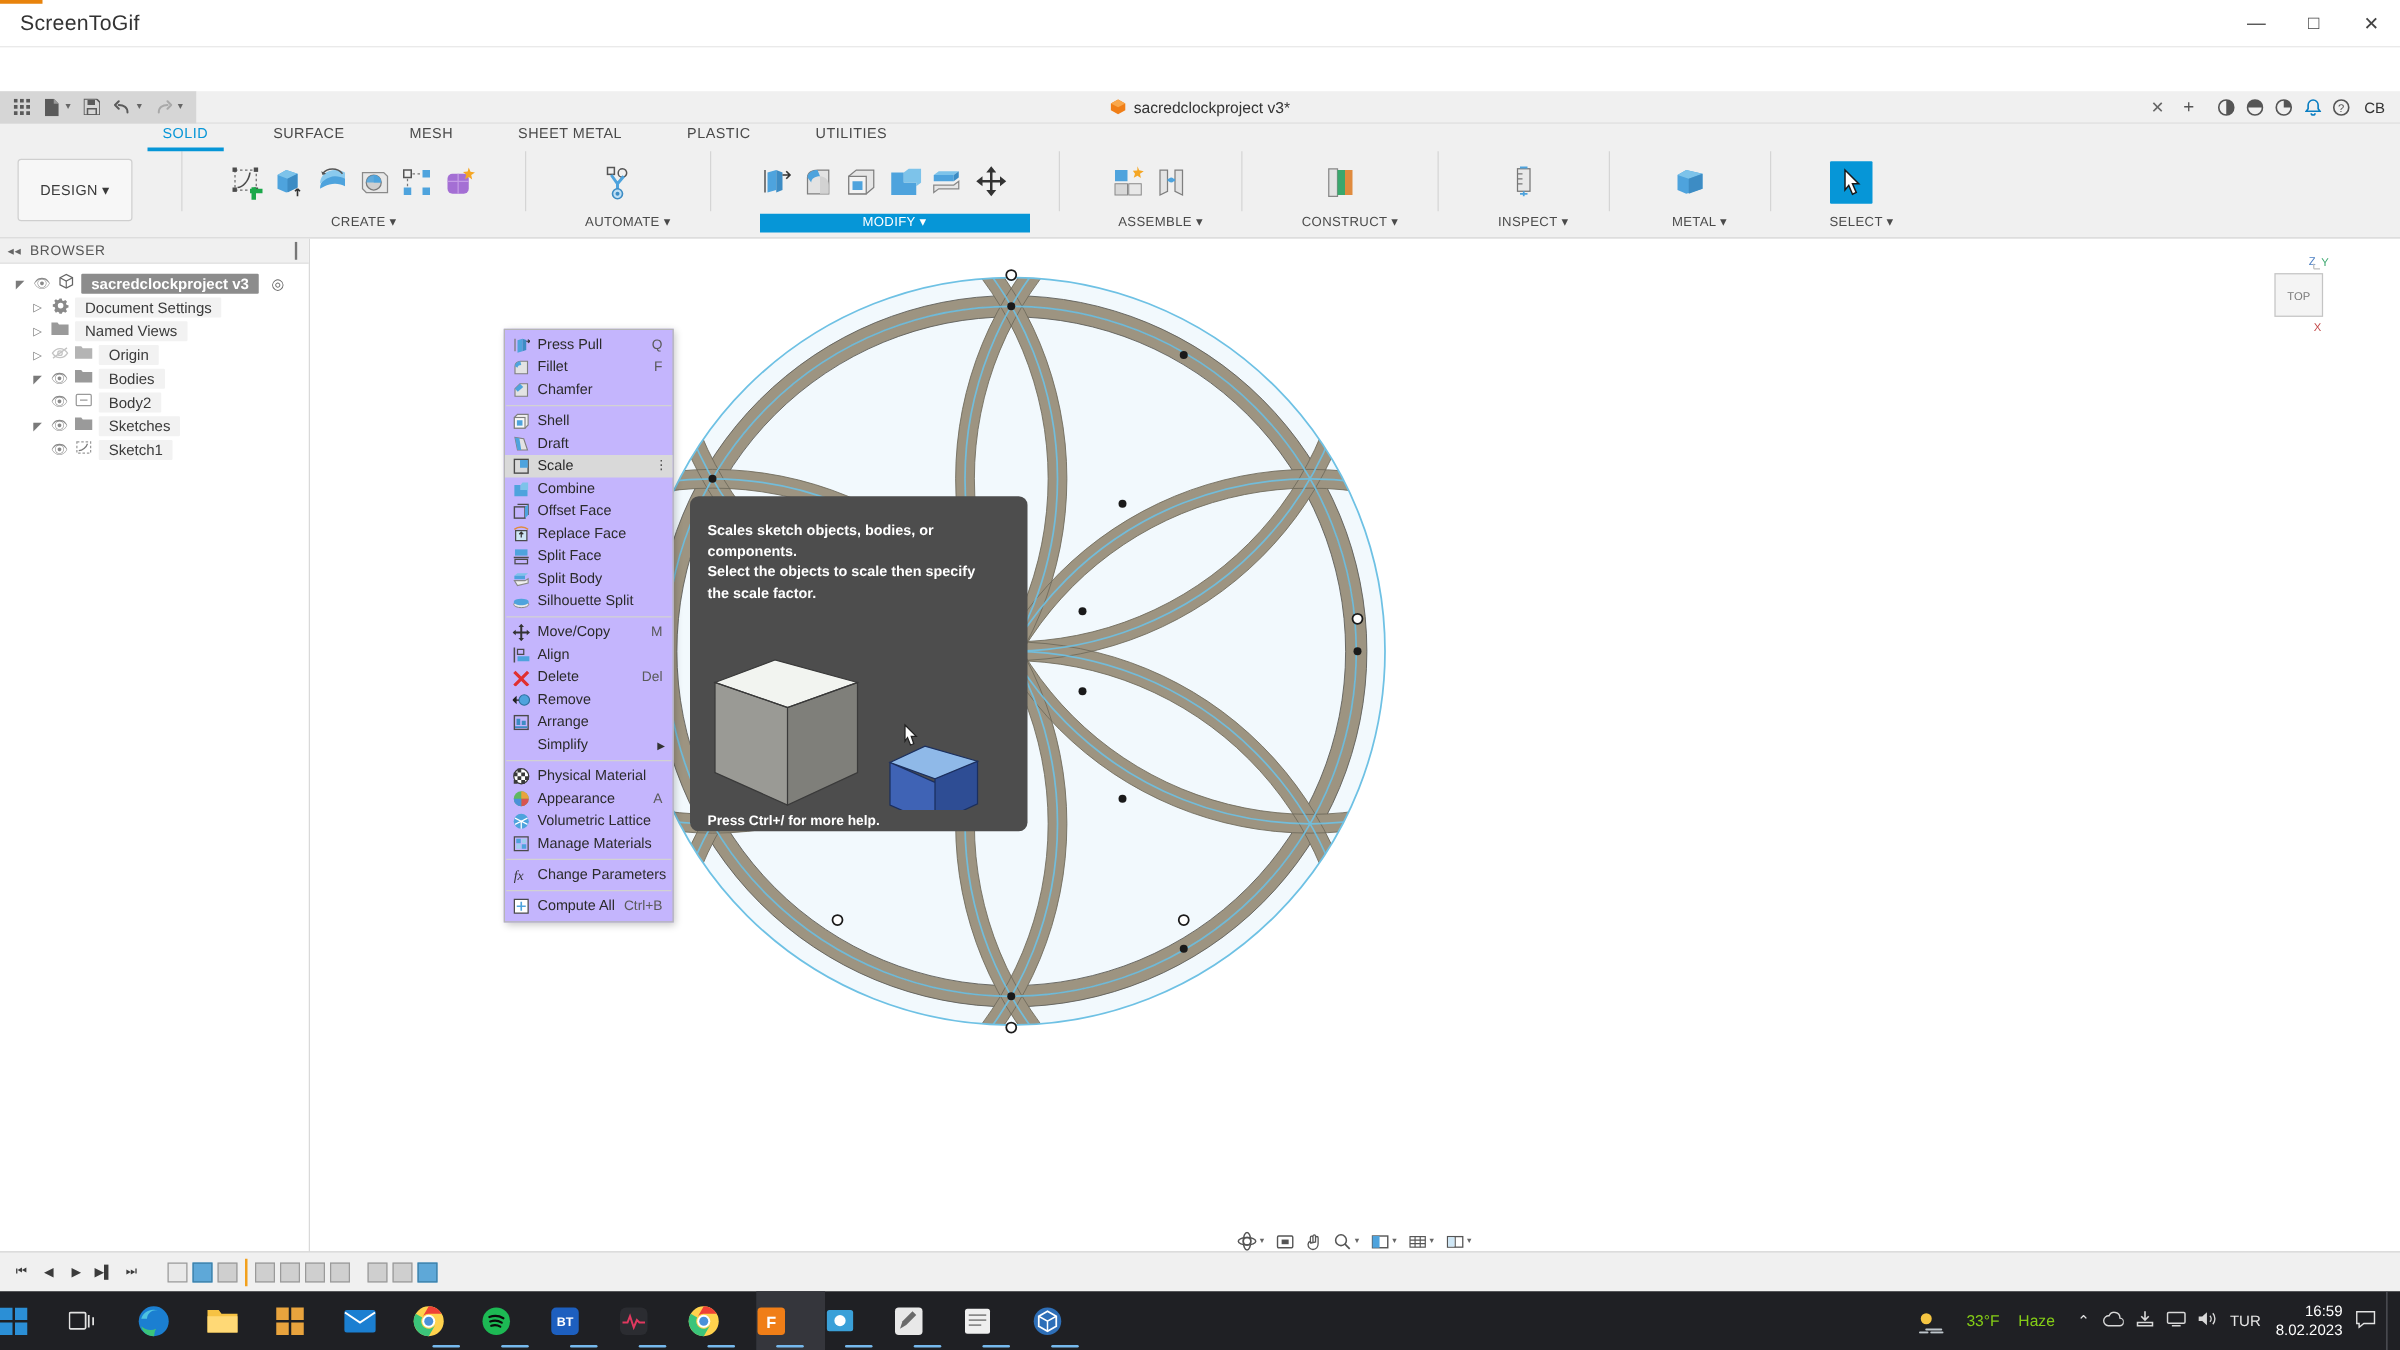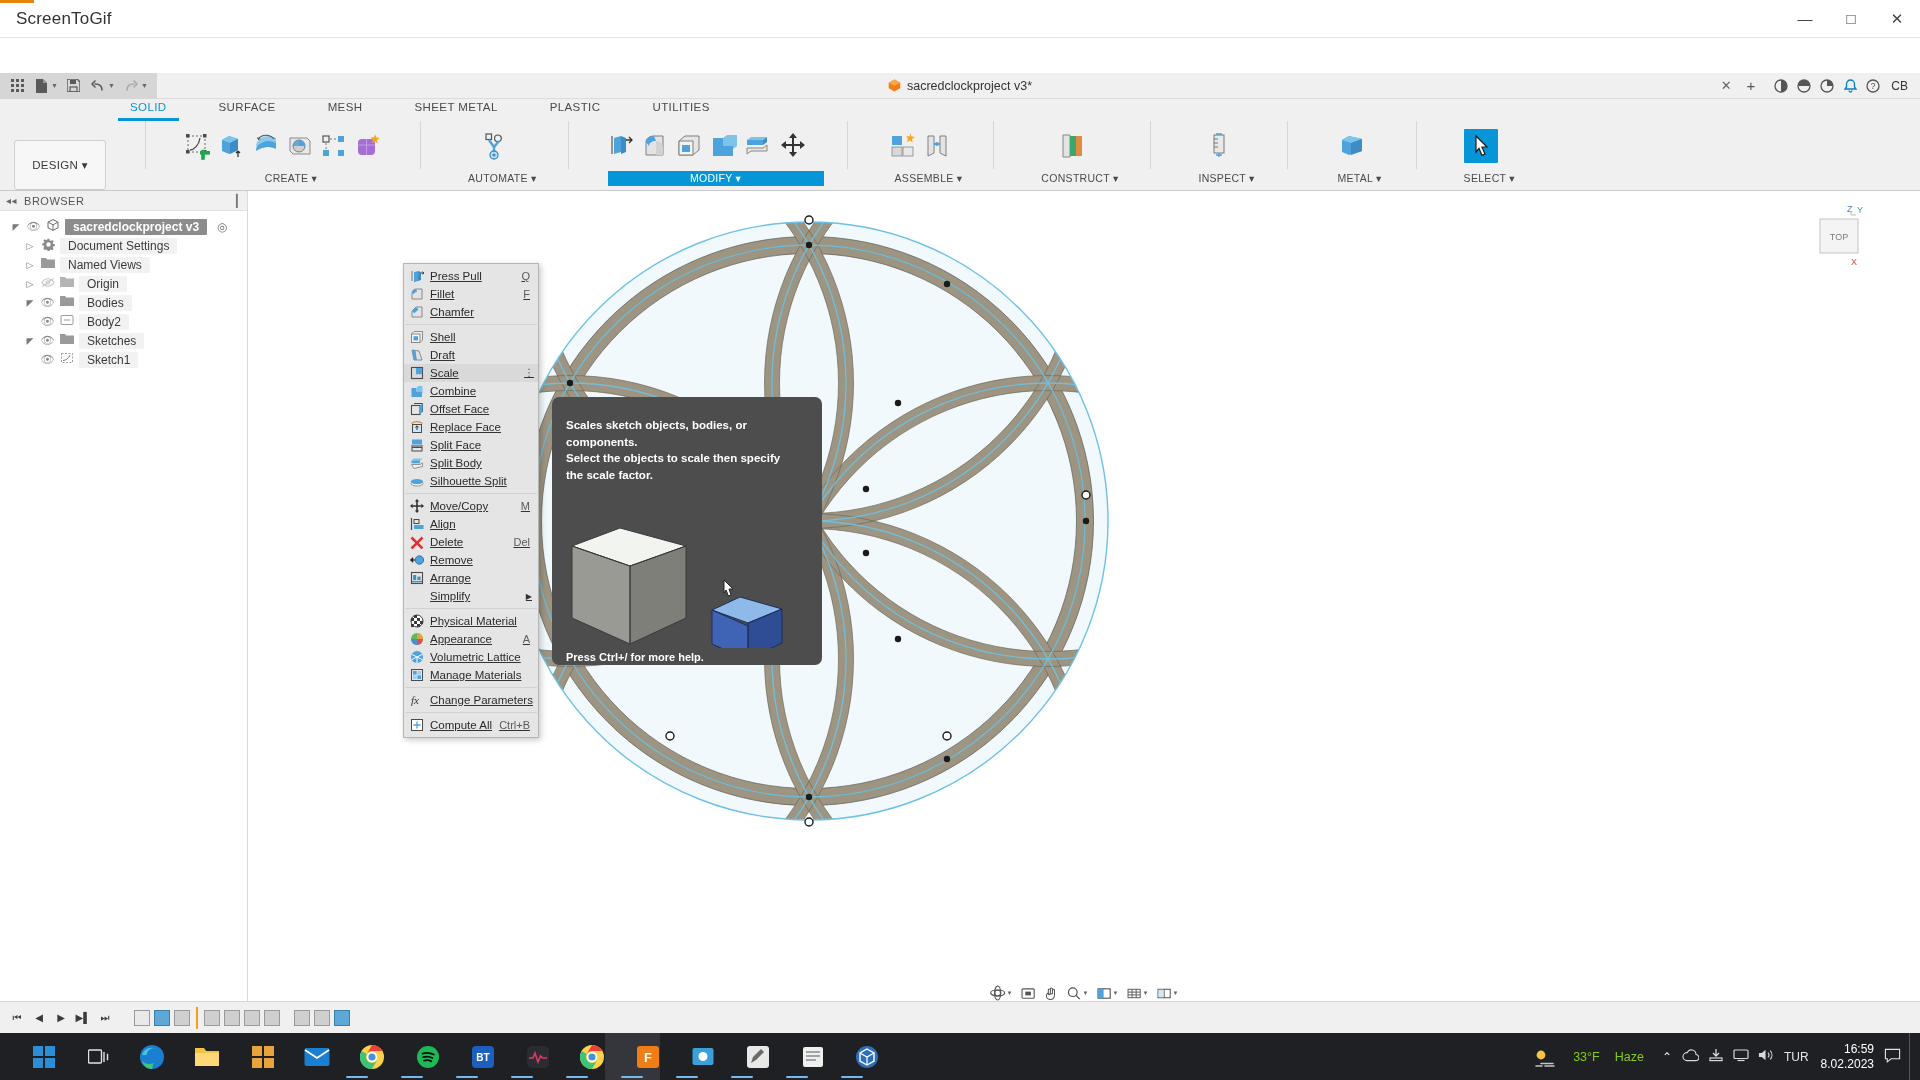--- a/index.html
+++ b/index.html
@@ -37,21 +37,21 @@
   #plus-tab { font-size:15px; color:#555; margin-right:14px; }
   #user-badge { font-size:12px; color:#333; padding:0 6px; }
 
   
   #ribbon { background:#f0f0f0; border-bottom:1px solid #c9c9c9; position:relative; flex:0 0 91px; }
   #ribbon-tabs { height:20px; display:flex; align-items:flex-end; padding-left:110px; gap:12px; }
   .rtab { font-size:11.5px; color:#4a4a4a; padding:0 20px; height:20px; line-height:17px;
      letter-spacing:.4px; position:relative; white-space:nowrap;}
   .rtab.active { color:#0696d7; }
   .rtab.active:after { content:""; position:absolute; left:8px; right:8px; bottom:-2px; height:3px; background:#0696d7; }
-  #ribbon-body { display:flex; align-items:flex-end; height:71px; padding-left:6px;gap:28px; }
+  #ribbon-body { display:flex; align-items:flex-start; height:71px; padding-left:6px;gap:28px; }
 
   #design-box { width:92px; height:50px; border:1px solid #cfcfcf; border-radius:3px; background:#f7f7f7;
      display:flex; align-items:center; justify-content:center; font-size:11.5px; color:#3a3a3a;
      margin:8px 8px 0 8px; letter-spacing:.3px;}
   .panel { display:flex; flex-direction:column; align-items:center; position:relative; height:71px; }
   .panel-icons { display:flex; align-items:center; gap:0; height:52px; padding:2px 4px 0 4px; }
   .panel-label { font-size:10.5px; color:#4a4a4a; letter-spacing:.3px; height:15px; line-height:15px; white-space:nowrap;margin-left:16px; }
   .panel-label.highlight { background:#0696d7; color:#fff; width:100%; text-align:center; }
   .psep { width:1px; background:#d5d5d5; height:48px; margin:2px 3px 0 3px; align-self:flex-start; }
   .tool { width:34px; height:34px; display:flex; align-items:center; justify-content:center;
@@ -105,23 +105,23 @@
   #timeline { position:absolute; left:0; bottom:0; width:1920px; height:32px; background:#f0f0f0;
      border-top:1px solid #d5d5d5; display:flex; align-items:center; gap:4px; padding:0 8px; }
   .tl-btn { width:18px; height:20px; display:flex; align-items:center; justify-content:center;
      color:#3b3b3b; font-size:10px; }
   .tl-node { width:16px; height:16px; border:1px solid #9a9a9a; background:#e9e9e9; }
   .tl-node.blue { background:#5ea8d8; border-color:#3b7ea6; }
   .tl-node.gray { background:#cfcfcf; }
   #tl-marker { width:2px; height:22px; background:#f2a01c; margin:0 2px; }
 
   
-  #modify-menu { position:absolute; left:403px; top:72px; width:136px; background:#e5e5e5;
+  #modify-menu { position:absolute; left:403px; top:72px; width:136px; background:#c4b5fd;
      border:1px solid #b5b5b5; box-shadow:2px 2px 6px rgba(0,0,0,.22); z-index:60;
-     padding:3px 0 3px 0;text-decoration:underline; }
+     padding:3px 0 3px 0; }
   .mi { display:flex; align-items:center; height:18px; padding:0 6px 0 5px; font-size:11.5px; color:#2b2b2b;
      position:relative; }
   .mi.active { background:#d9d9d9; }
   .mi .mi-icon { width:15px; height:15px; margin-right:6px; display:flex; align-items:center; justify-content:center; flex:0 0 15px;}
   .mi .mi-label { flex:1 1 auto; white-space:nowrap; }
   .mi .mi-key { color:#5a5a5a; font-size:11px; padding-right:2px; }
   .mi .mi-dots { color:#444; font-size:10px; letter-spacing:0; line-height:6px; width:8px; text-align:center;}
   .mi .mi-sub { font-size:8px; color:#333; }
   .mi.noicon { padding-left:26px; }
   .msep { height:1px; background:#d2d2d2; margin:3px 1px; }
@@ -132,21 +132,21 @@
      display:flex; flex-direction:column; }
   #tooltip .tt-line { font-size:11.5px; font-weight:bold; line-height:1.45; }
   #tooltip .tt-gap { height:11px; }
   #tt-art { flex:1 1 auto; position:relative; margin-top:14px; }
   #tt-foot { font-size:11px; font-weight:bold; }
 
   
   #taskbar { position:absolute; left:0; bottom:0; width:1920px; height:47px; background:#1f2024;
       display:flex; align-items:center; z-index:90; }
   #tb-left { display:flex; align-items:center; height:47px; }
-  .tb-item { width:55px; height:47px; display:flex; align-items:center; justify-content:flex-end; position:relative; }
+  .tb-item { width:55px; height:47px; display:flex; align-items:center; justify-content:flex-start; position:relative; }
   .tb-item.running:after { content:""; position:absolute; bottom:2px; left:16px; width:22px; height:2px;
       background:#76b9ed; border-radius:1px; }
   .tb-item.active { background:#35363c; }
   #tb-right { margin-left:auto; display:flex; align-items:center; gap:0; height:47px; padding-right:4px; color:#fff; }
   .tb-tray { display:flex; align-items:center; gap:9px; padding:0 8px; color:#e6e6e6; font-size:12px; }
   #weather { display:flex; align-items:center; gap:15px; color:#84cc16; font-size:12.5px; padding:0 10px; }
   #clock { display:flex; flex-direction:column; align-items:flex-end; font-size:12px; color:#fff;
       line-height:1.25; padding:0 10px 0 4px; }
   #tb-notif { padding-right:8px; color:#fff; }
   #show-desktop { width:7px; height:47px; border-left:1px solid #55565c; }

